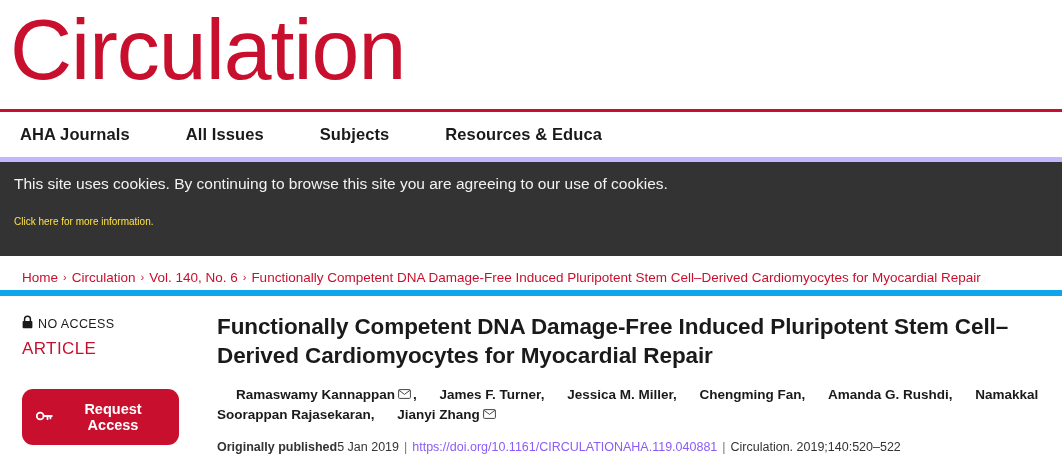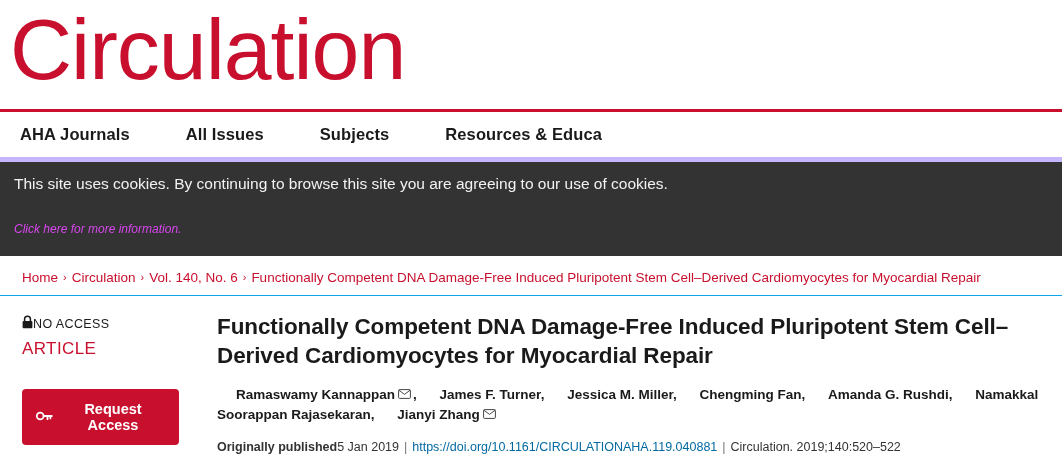--- a/index.html
+++ b/index.html
@@ -64,40 +64,39 @@
   .cookie-banner {
     background: #333333;
     color: #ffffff;
     height: 94px;
     padding: 12px 14px 0 14px;
   }
   .cookie-text {
     font-size: 15.5px;
     line-height: 1.35;
     color: #f2f2f2;
-    margin-bottom: 24px;
+    margin-bottom: 16px;
     font-weight: 400;
   }
   .cookie-link {
-    font-size: 12px;
-    color: #d946ef;
+    font-size: 10px;
+    color: #fde047;
     text-decoration: none;
     cursor: pointer;
     display: inline-block;
-    font-style: italic;
   }
 
   
   .breadcrumb {
     padding: 14px 0 10px 22px;
     font-size: 13.5px;
     color: #c8102e;
     white-space: nowrap;
     overflow: hidden;
-    border-bottom: 1px solid #0ea5e9;
+    border-bottom: 6px solid #0ea5e9;
     height: 40px;
   }
   .crumb {
     color: #c8102e;
     text-decoration: none;
     cursor: pointer;
     font-weight: 400;
   }
   .crumb.current { color: #c8102e; }
   .crumb-sep {
@@ -115,40 +114,41 @@
   }
 
   .left-col {
     width: 165px;
     flex: 0 0 165px;
     padding-top: 3px;
   }
   .access-row {
     display: flex;
     align-items: center;
+    gap: 5px;
     margin-bottom: 6px;
   }
   .lock-icon { display: block; }
   .access-label {
     font-size: 12.5px;
     color: #1a1a1a;
     letter-spacing: 0.4px;
     font-weight: 400;
   }
   .article-type {
     font-size: 17px;
     color: #c8102e;
     letter-spacing: 0.4px;
     margin-bottom: 30px;
   }
   .request-access-btn {
     background: #c8102e;
     color: #ffffff;
     border: none;
-    border-radius: 4px;
+    border-radius: 11px;
     font-size: 14.5px;
     font-weight: bold;
     padding: 12px 14px;
     display: flex;
     align-items: center;
     gap: 8px;
     cursor: pointer;
     width: 157px;
     font-family: "Liberation Sans", sans-serif;
   }
@@ -195,21 +195,21 @@
     margin: 0 2px 0 3px;
     cursor: pointer;
   }
   .pubinfo {
     font-size: 12.5px;
     color: #333333;
     line-height: 1.5;
   }
   .pubinfo .bold { font-weight: bold; }
   .pubinfo .sep { padding: 0 5px; color: #777; }
-  .doi-link { color: #0369a1; text-decoration: none; cursor: pointer; }
+  .doi-link { color: #8b5cf6; text-decoration: none; cursor: pointer; }
 </style>
 </head>
 <body>
 
 <div class="page">
 
   <div class="masthead">
     <div class="journal-logo">Circulation</div>
   </div>
 

